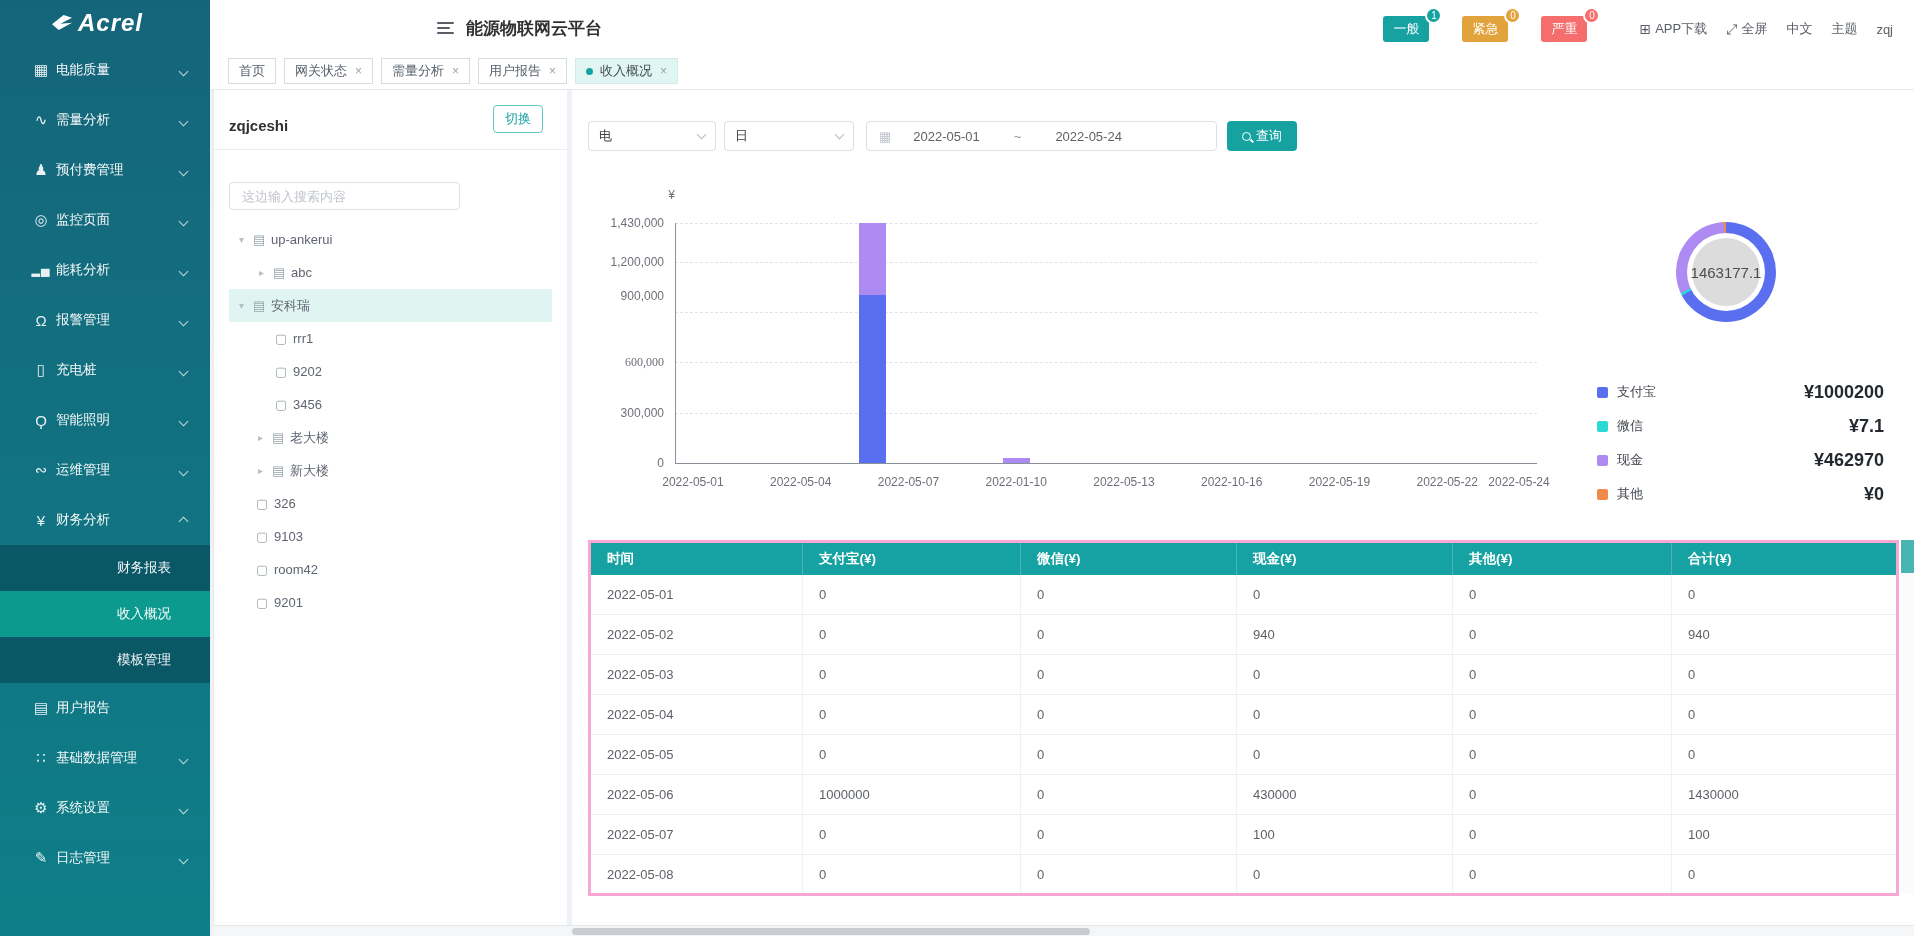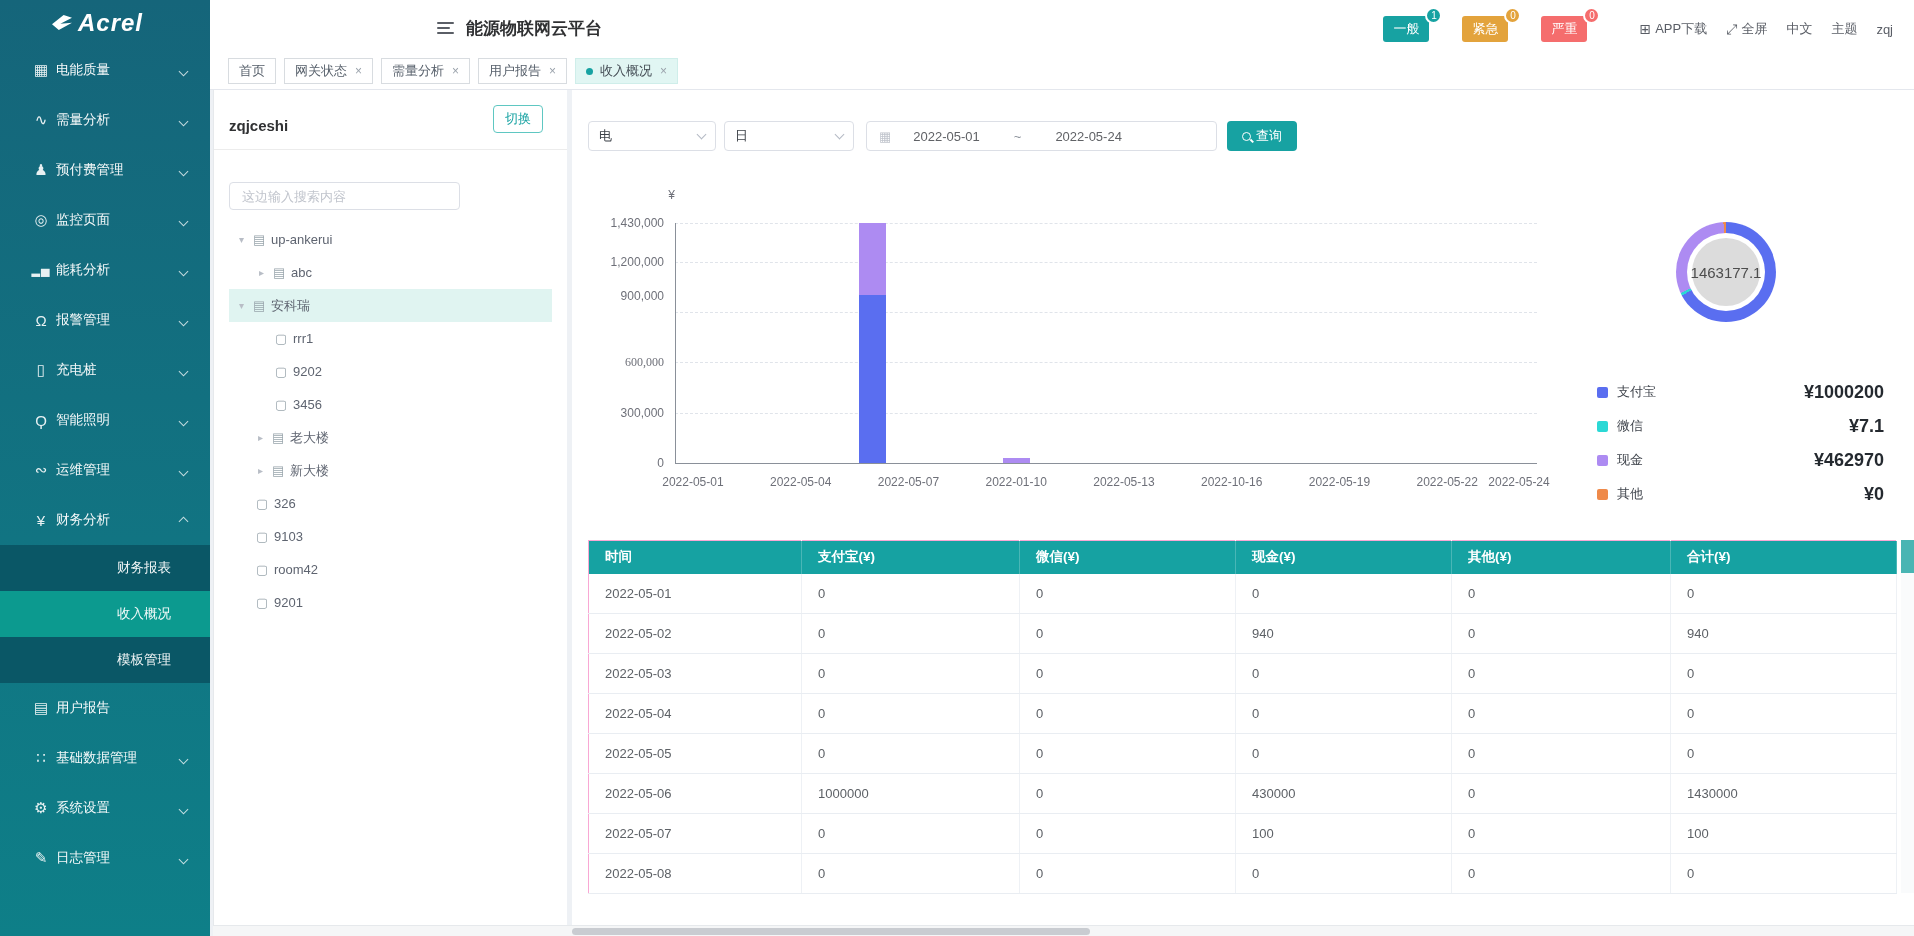--- a/index.html
+++ b/index.html
@@ -111,21 +111,21 @@
 
   
   .legend { position:absolute; left:1025px; top:285px; width:287px; }
   .legend-row { height:34px; display:flex; align-items:center; cursor:pointer; }
   .legend-sq { width:11px; height:11px; border-radius:2px; flex:none; }
   .legend-label { font-size:13px; color:#40454d; margin-left:9px; }
   .legend-value { margin-left:auto; font-size:18px; font-weight:bold; color:#24292f; }
 
   
   .table-wrap { position:absolute; left:16px; top:450px; width:1308px; }
-  table { border-collapse:collapse; table-layout:fixed; width:1308px; border:1px solid #f9a8d4; }
+  table { border-collapse:collapse; table-layout:fixed; width:1308px; border:3px solid #f9a8d4; }
   th { background:#16a2a2; color:#fff; font-size:13.5px; font-weight:bold; text-align:left;
        height:33px; padding:0 0 0 16px; border-right:1px solid rgba(255,255,255,.22); }
   td { height:40px; font-size:13px; color:#5d6166; padding:0 0 0 16px;
        border-bottom:1px solid #e9edf2; border-right:1px solid #eef1f5; background:#fff; }
   .v-gutter { position:absolute; right:0; top:450px; width:13px; }
   .v-gutter .cap { height:33px; background:#49b5b3; }
   .v-gutter .trk { height:320px; background:#fafbfc; }
 
   
   .h-scroll { position:absolute; left:213px; right:0; top:925px; height:11px; background:#f5f6f7;

